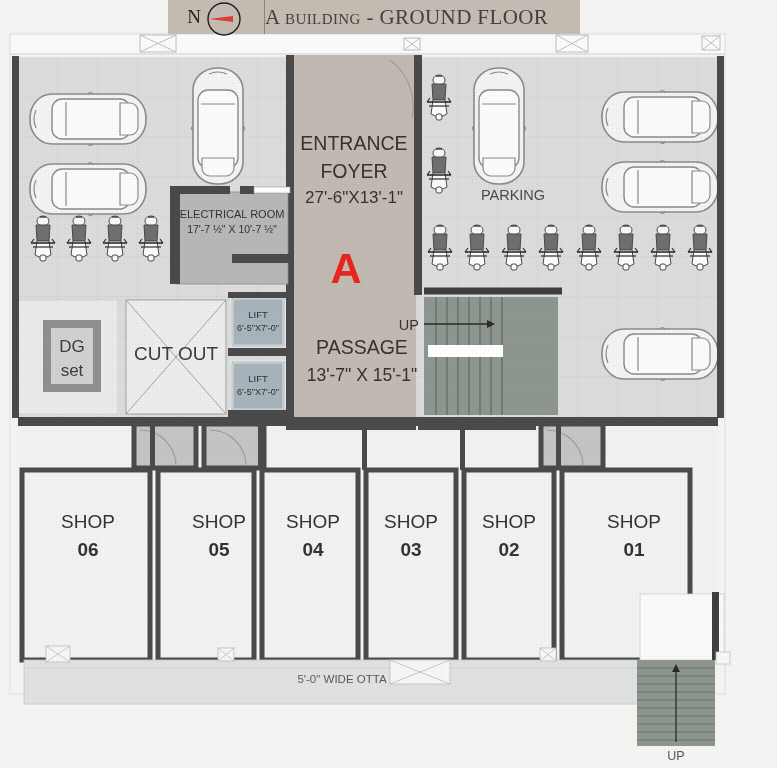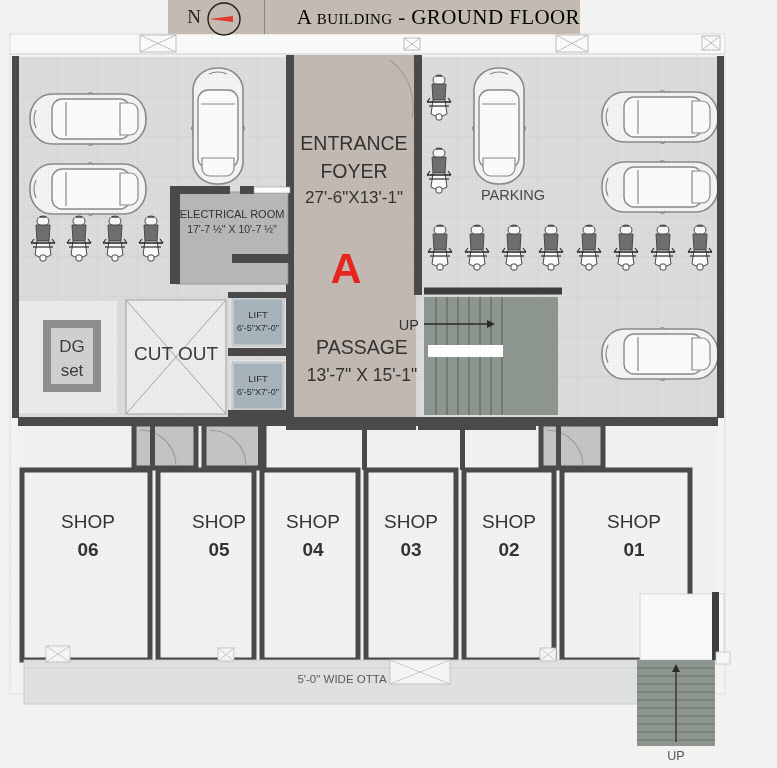--- a/index.html
+++ b/index.html
@@ -18,22 +18,22 @@
   
   .banner{
     position:absolute;left:168px;top:0;width:412px;height:34px;
     background:#c3bbb1;display:flex;align-items:center;
     z-index:40;
   }
   .banner .ncell{width:96px;height:34px;display:flex;align-items:center;
     justify-content:center;gap:2px;border-right:1px solid #8d867d;position:relative;}
   .banner .nletter{font-family:"Liberation Serif",serif;font-size:19px;color:#241f1c;}
   .banner .title{
-    flex:1;text-align:right;font-family:"Liberation Serif",serif;
-    color:#000000;font-size:21px;letter-spacing:.4px;white-space:nowrap;
+    flex:1;text-align:left;font-family:"Liberation Serif",serif;
+    color:#404040;font-size:21px;letter-spacing:.4px;white-space:nowrap;
   }
   .banner .title .sm{font-size:15px;}
   .compass{position:relative;width:42px;height:30px;}
   svg{display:block;overflow:visible;}
   .tx{font-family:"Liberation Sans",sans-serif;}
 </style>
 </head>
 <body>
 
 <div id="plan">

